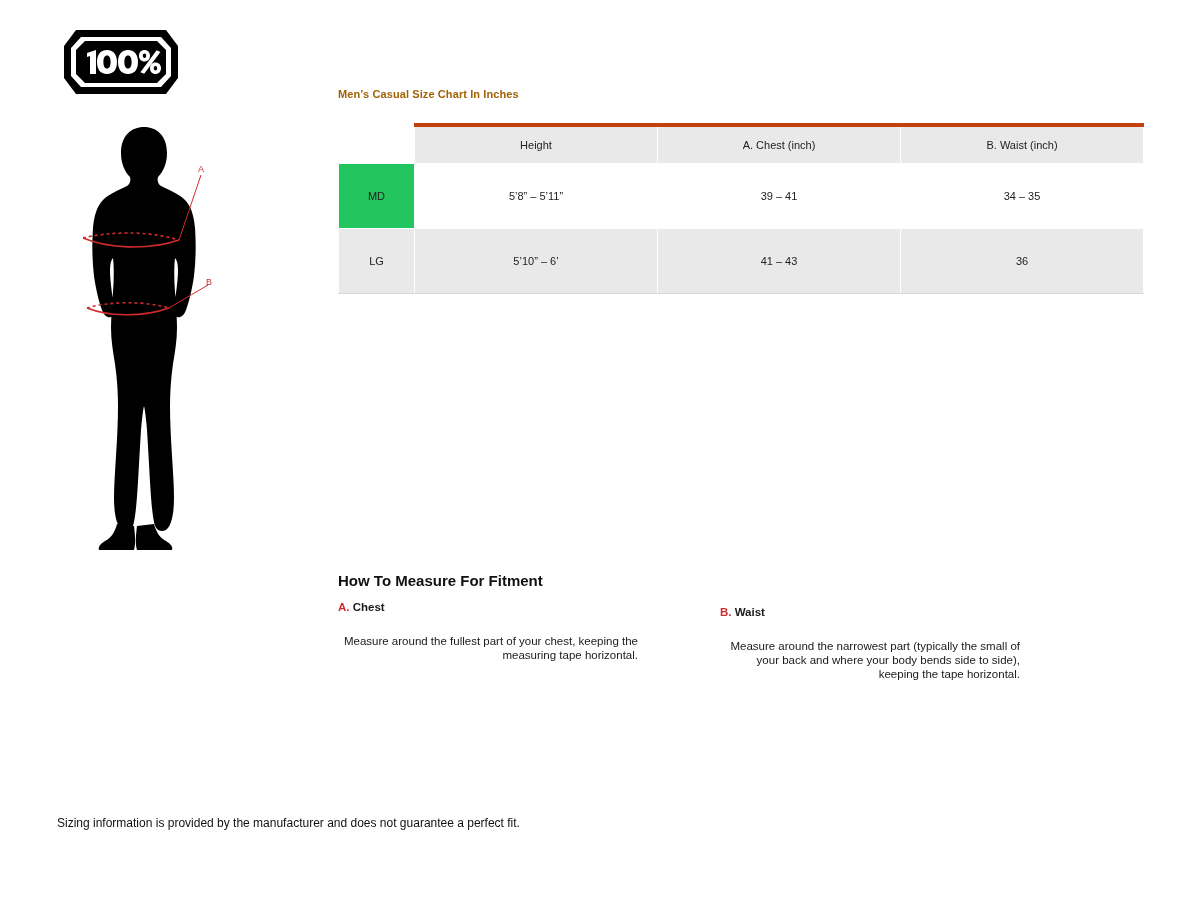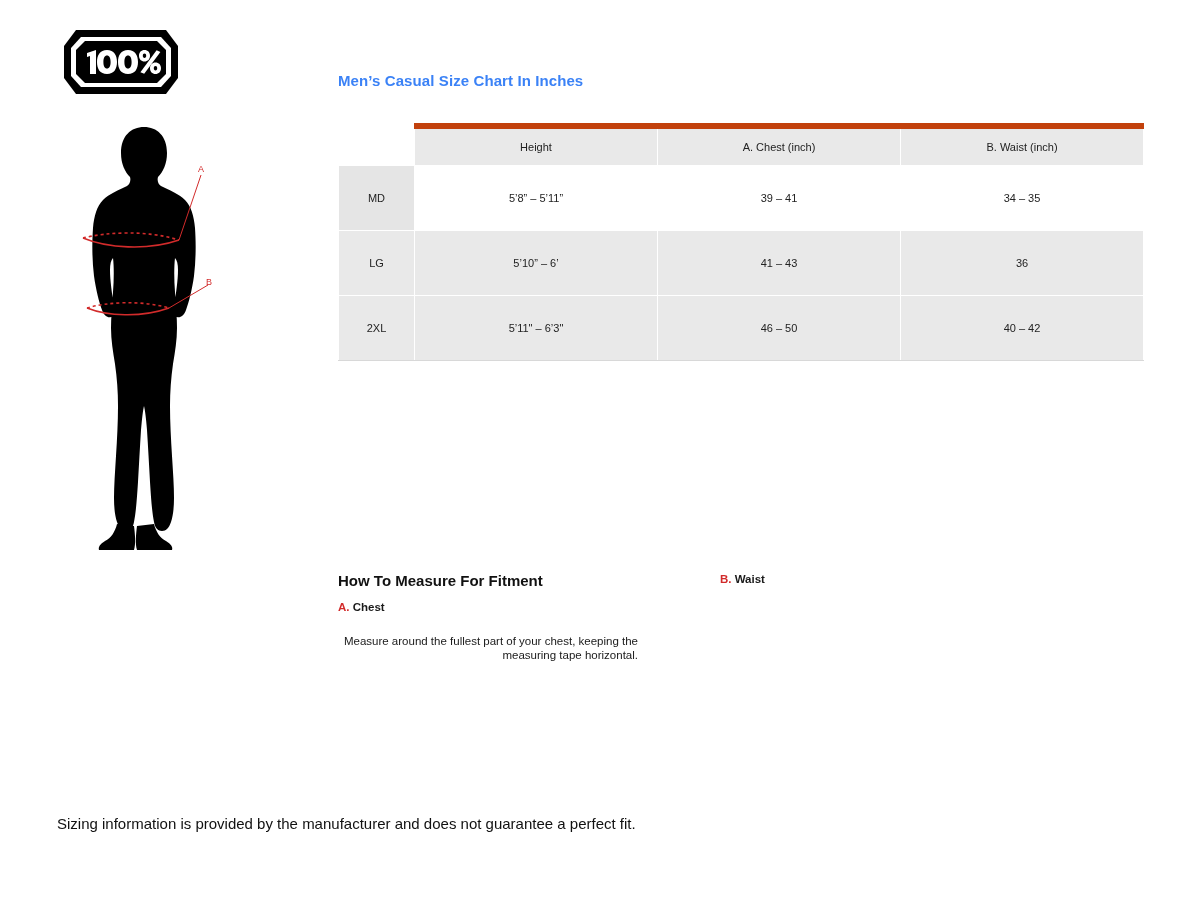--- a/index.html
+++ b/index.html
@@ -32,25 +32,25 @@
     left: 55px;
     top: 120px;
     width: 180px;
     height: 430px;
   }
 
   
   .chart-title {
     position: absolute;
     left: 338px;
-    top: 72px;
-    font-size: 15px;
+    top: 88px;
+    font-size: 11px;
     font-weight: bold;
     letter-spacing: 0.1px;
-    color: #3b82f6;
+    color: #a16207;
   }
 
   
   .size-table {
     position: absolute;
     left: 338px;
     top: 123px;
     width: 806px;
     border-collapse: collapse;
     table-layout: fixed;
@@ -73,59 +73,59 @@
     background: #ffffff;
     border: none;
   }
   .size-table tbody td {
     height: 62px;
     font-size: 11px;
     color: #222222;
   }
   .size-table tbody tr.shade td { background: #e9e9e9; }
   .size-table tbody tr.plain td { background: #ffffff; }
-  .size-table tbody tr.plain td.size-cell { background: #e5e5e5; margin-top: 40px; }
+  .size-table tbody tr.plain td.size-cell { background: #22c55e; margin-top: 40px; }
   .size-table tbody tr.shade td.size-cell { background: #e9e9e9; }
   .size-table .size-cell { width: 84px; }
   .size-table .col-height { width: 240px; }
   .size-table .col-chest { width: 240px; }
   .size-table .col-waist { width: 240px; }
 
   
-  .size-table thead th:not(.corner) { border-top: 6px solid #c2410c; }
+  .size-table thead th:not(.corner) { border-top: 4px solid #c2410c; }
   .size-table tbody tr:last-child td { border-bottom: 1px solid #d8d8d8; }
 
   
   .howto-title {
     position: absolute;
     left: 338px;
     top: 572px;
     font-size: 15px;
     font-weight: bold;
     color: #111111;
   }
   .howto-col {
     position: absolute;
     font-size: 11.5px;
     line-height: 14px;
     color: #1a1a1a;
     width: 300px;
   }
   .howto-col.a { left: 338px; top: 600px; }
-  .howto-col.b { left: 720px; top: 572px; }
+  .howto-col.b { left: 720px; top: 605px; }
   .howto-head { font-weight: bold; margin-bottom: 20px; }
   .howto-letter { color: #d22b2b; }
   .howto-body { font-weight: normal; text-align: right; }
 
   
   .footer {
     position: absolute;
     left: 57px;
     top: 817px;
-    font-size: 15px;
+    font-size: 12px;
     line-height: 13px;
     color: #111111;
   }
 </style>
 </head>
 <body>
 
 <div class="logo-wrap">
   <svg class="logo-svg" width="122" height="72" viewBox="0 0 122 72" xmlns="http://www.w3.org/2000/svg">
     <path d="M16 4 L106 4 L118 20 L118 52 L106 68 L16 68 L4 52 L4 20 Z" fill="#000000"></path>
@@ -231,39 +231,34 @@
       <td>5’8” – 5’11”</td>
       <td>39 – 41</td>
       <td>34 – 35</td>
     </tr>
     <tr class="shade">
       <td class="size-cell">LG</td>
       <td>5’10” – 6’</td>
       <td>41 – 43</td>
       <td>36</td>
     </tr>
-    <tr class="shade">
-      <td class="size-cell">2XL</td>
-      <td>5’11" – 6’3"</td>
-      <td>46 – 50</td>
-      <td>40 – 42</td>
-    </tr>
   </tbody>
 </table>
 
 <div class="howto-title">How To Measure For Fitment</div>
 
 <div class="howto-col a">
   <div class="howto-head">
     <span class="howto-letter">A.</span><span> Chest</span>
   </div>
   <div class="howto-body">Measure around the fullest part of your chest, keeping the measuring tape horizontal.</div>
 </div>
 
 <div class="howto-col b">
   <div class="howto-head">
     <span class="howto-letter">B.</span><span> Waist</span>
   </div>
+  <div class="howto-body">Measure around the narrowest part (typically the small of your back and where your body bends side to side), keeping the tape horizontal.</div>
 </div>
 
 <div class="footer">
   <div>Sizing information is provided by the manufacturer and does not guarantee a perfect fit.</div>
 </div>
 
 </body></html>

